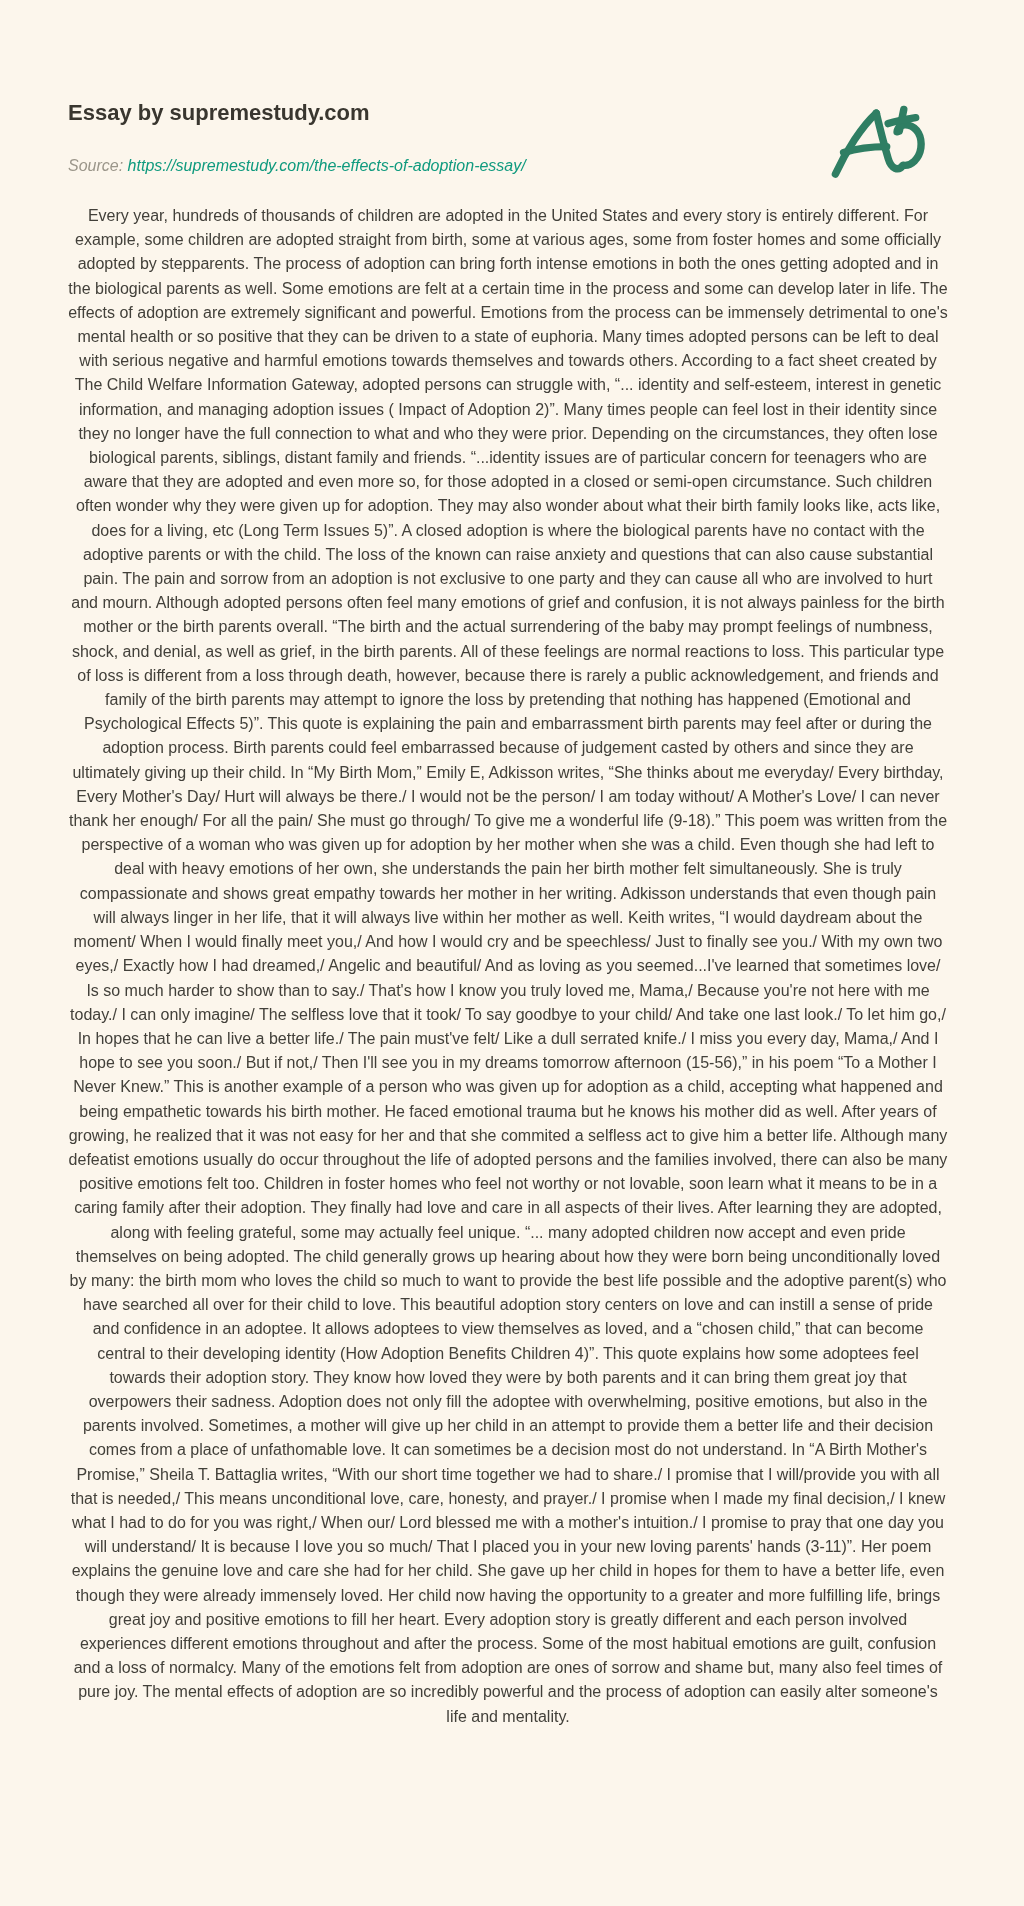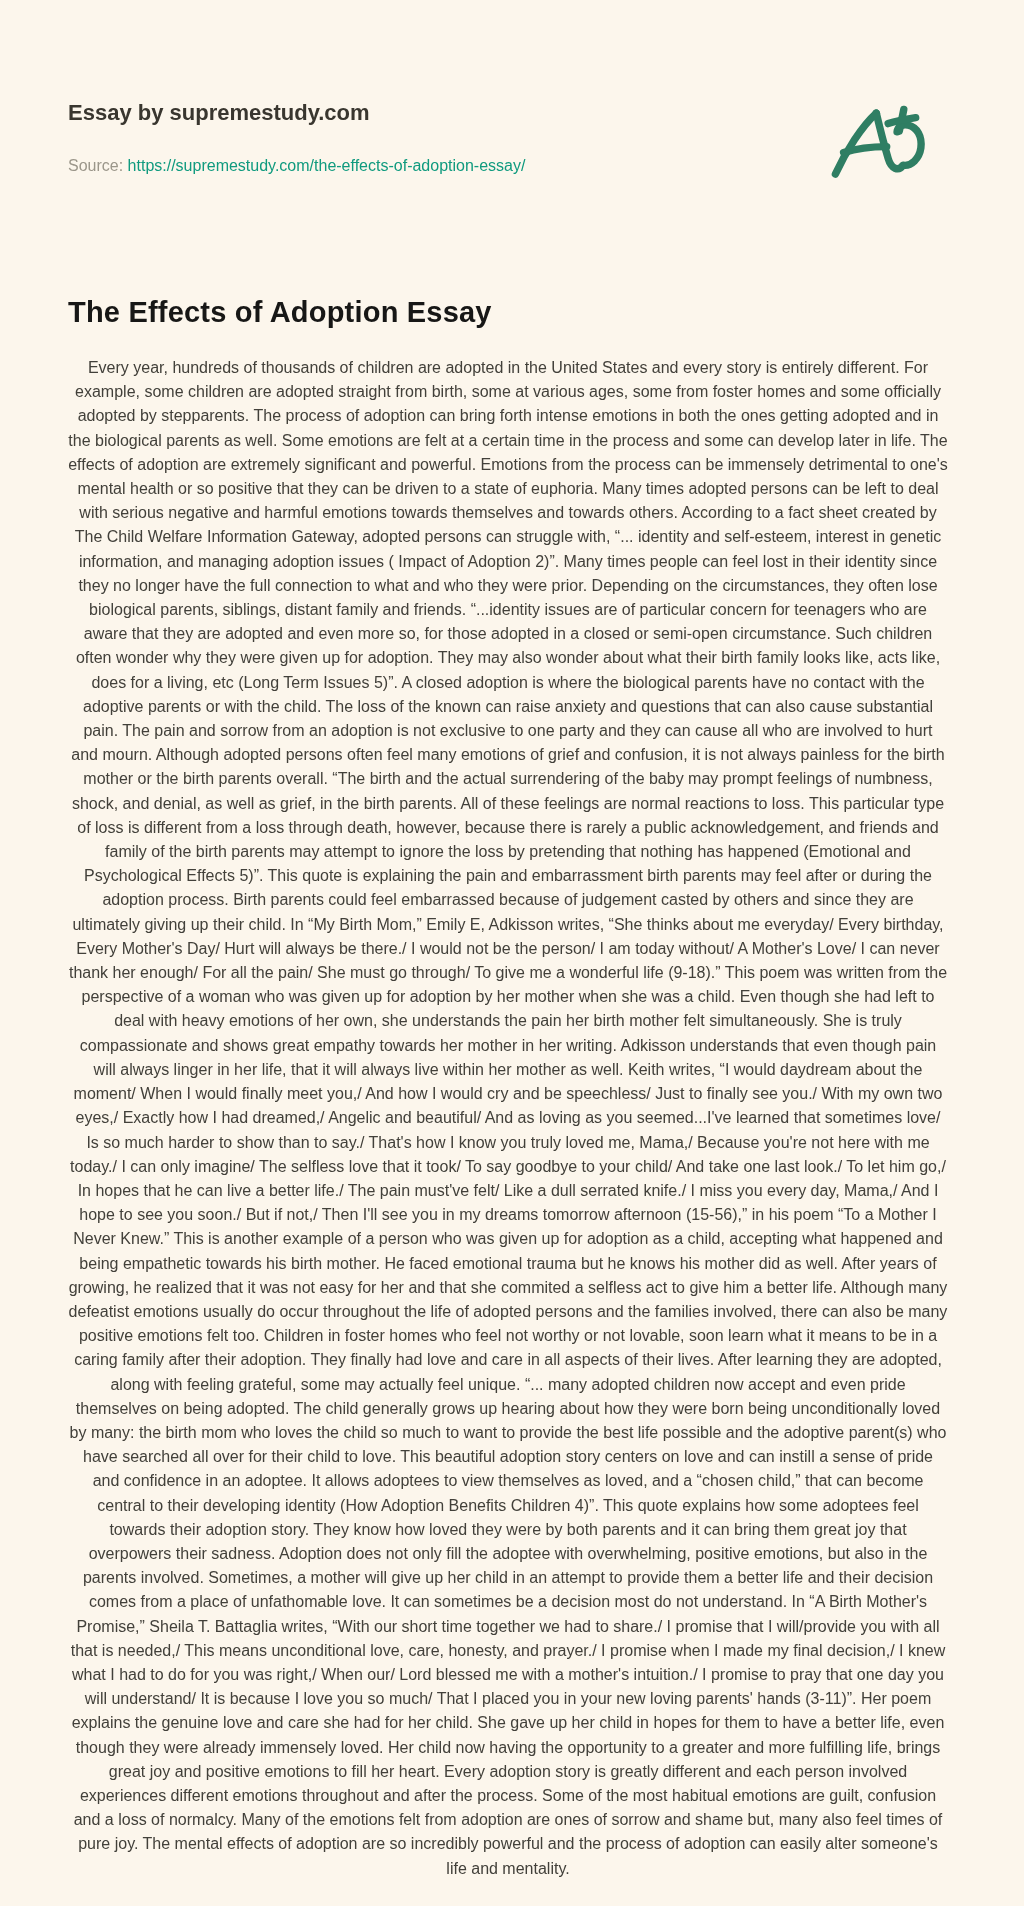--- a/index.html
+++ b/index.html
@@ -23,20 +23,21 @@
     font-size: 22px;
     line-height: 30px;
     font-weight: 700;
     color: #39362f;
   }
   .source-line {
     margin: 26px 0 0;
     font-size: 16px;
     line-height: 24px;
     color: #9b968a;
+    font-style: italic;
   }
   .source-line a {
     color: #0f9a7e;
     text-decoration: none;
   }
   .logo {
     position: absolute;
     top: 58px;
     right: 92px;
     width: 104px;
@@ -79,17 +80,16 @@
       <path d="M21,74 C40,68 60,66 79,66"></path>
 
       <path d="M65,21 C70,42 75,62 81,82 C85,96 95,100 101,91 C112,93 123,82 125,68 C127,52 120,40 108,37 C100,35 94,39 93,46"></path>
 
       <path d="M102,16 C100,26 98,36 96,45"></path>
 
       <path d="M81,35 C93,31 105,29 118,27"></path>
     </svg>
   </div>
 
-  <h2 class="essay-title">The Effects of Adoption Essay</h2>
 
   <p class="essay-body">Every year, hundreds of thousands of children are adopted in the United States and every story is entirely different. For example, some children are adopted straight from birth, some at various ages, some from foster homes and some officially adopted by stepparents. The process of adoption can bring forth intense emotions in both the ones getting adopted and in the biological parents as well. Some emotions are felt at a certain time in the process and some can develop later in life. The effects of adoption are extremely significant and powerful. Emotions from the process can be immensely detrimental to one's mental health or so positive that they can be driven to a state of euphoria. Many times adopted persons can be left to deal with serious negative and harmful emotions towards themselves and towards others. According to a fact sheet created by The Child Welfare Information Gateway, adopted persons can struggle with, “... identity and self-esteem, interest in genetic information, and managing adoption issues ( Impact of Adoption 2)”. Many times people can feel lost in their identity since they no longer have the full connection to what and who they were prior. Depending on the circumstances, they often lose biological parents, siblings, distant family and friends. “...identity issues are of particular concern for teenagers who are aware that they are adopted and even more so, for those adopted in a closed or semi-open circumstance. Such children often wonder why they were given up for adoption. They may also wonder about what their birth family looks like, acts like, does for a living, etc (Long Term Issues 5)”. A closed adoption is where the biological parents have no contact with the adoptive parents or with the child. The loss of the known can raise anxiety and questions that can also cause substantial pain. The pain and sorrow from an adoption is not exclusive to one party and they can cause all who are involved to hurt and mourn. Although adopted persons often feel many emotions of grief and confusion, it is not always painless for the birth mother or the birth parents overall. “The birth and the actual surrendering of the baby may prompt feelings of numbness, shock, and denial, as well as grief, in the birth parents. All of these feelings are normal reactions to loss. This particular type of loss is different from a loss through death, however, because there is rarely a public acknowledgement, and friends and family of the birth parents may attempt to ignore the loss by pretending that nothing has happened (Emotional and Psychological Effects 5)”. This quote is explaining the pain and embarrassment birth parents may feel after or during the adoption process. Birth parents could feel embarrassed because of judgement casted by others and since they are ultimately giving up their child. In “My Birth Mom,” Emily E, Adkisson writes, “She thinks about me everyday/ Every birthday, Every Mother's Day/ Hurt will always be there./ I would not be the person/ I am today without/ A Mother's Love/ I can never thank her enough/ For all the pain/ She must go through/ To give me a wonderful life (9-18).” This poem was written from the perspective of a woman who was given up for adoption by her mother when she was a child. Even though she had left to deal with heavy emotions of her own, she understands the pain her birth mother felt simultaneously. She is truly compassionate and shows great empathy towards her mother in her writing. Adkisson understands that even though pain will always linger in her life, that it will always live within her mother as well. Keith writes, “I would daydream about the moment/ When I would finally meet you,/ And how I would cry and be speechless/ Just to finally see you./ With my own two eyes,/ Exactly how I had dreamed,/ Angelic and beautiful/ And as loving as you seemed...I've learned that sometimes love/ Is so much harder to show than to say./ That's how I know you truly loved me, Mama,/ Because you're not here with me today./ I can only imagine/ The selfless love that it took/ To say goodbye to your child/ And take one last look./ To let him go,/ In hopes that he can live a better life./ The pain must've felt/ Like a dull serrated knife./ I miss you every day, Mama,/ And I hope to see you soon./ But if not,/ Then I'll see you in my dreams tomorrow afternoon (15-56),” in his poem “To a Mother I Never Knew.” This is another example of a person who was given up for adoption as a child, accepting what happened and being empathetic towards his birth mother. He faced emotional trauma but he knows his mother did as well. After years of growing, he realized that it was not easy for her and that she commited a selfless act to give him a better life. Although many defeatist emotions usually do occur throughout the life of adopted persons and the families involved, there can also be many positive emotions felt too. Children in foster homes who feel not worthy or not lovable, soon learn what it means to be in a caring family after their adoption. They finally had love and care in all aspects of their lives. After learning they are adopted, along with feeling grateful, some may actually feel unique. “... many adopted children now accept and even pride themselves on being adopted. The child generally grows up hearing about how they were born being unconditionally loved by many: the birth mom who loves the child so much to want to provide the best life possible and the adoptive parent(s) who have searched all over for their child to love. This beautiful adoption story centers on love and can instill a sense of pride and confidence in an adoptee. It allows adoptees to view themselves as loved, and a “chosen child,” that can become central to their developing identity (How Adoption Benefits Children 4)”. This quote explains how some adoptees feel towards their adoption story. They know how loved they were by both parents and it can bring them great joy that overpowers their sadness. Adoption does not only fill the adoptee with overwhelming, positive emotions, but also in the parents involved. Sometimes, a mother will give up her child in an attempt to provide them a better life and their decision comes from a place of unfathomable love. It can sometimes be a decision most do not understand. In “A Birth Mother's Promise,” Sheila T. Battaglia writes, “With our short time together we had to share./ I promise that I will/provide you with all that is needed,/ This means unconditional love, care, honesty, and prayer./ I promise when I made my final decision,/ I knew what I had to do for you was right,/ When our/ Lord blessed me with a mother's intuition./ I promise to pray that one day you will understand/ It is because I love you so much/ That I placed you in your new loving parents' hands (3-11)”. Her poem explains the genuine love and care she had for her child. She gave up her child in hopes for them to have a better life, even though they were already immensely loved. Her child now having the opportunity to a greater and more fulfilling life, brings great joy and positive emotions to fill her heart. Every adoption story is greatly different and each person involved experiences different emotions throughout and after the process. Some of the most habitual emotions are guilt, confusion and a loss of normalcy. Many of the emotions felt from adoption are ones of sorrow and shame but, many also feel times of pure joy. The mental effects of adoption are so incredibly powerful and the process of adoption can easily alter someone's life and mentality.</p>
 
 </div>
 
 </body></html>

